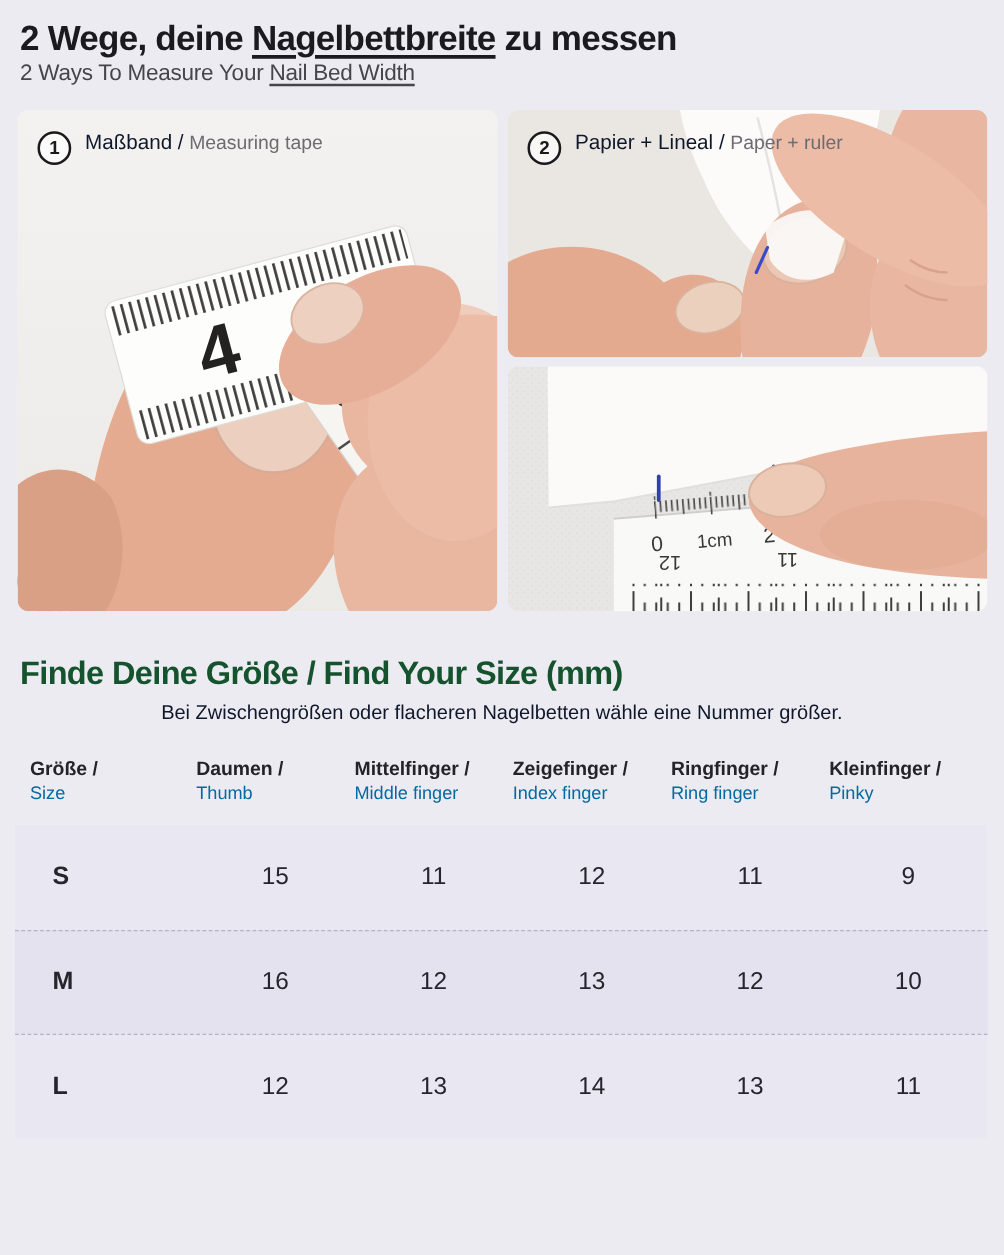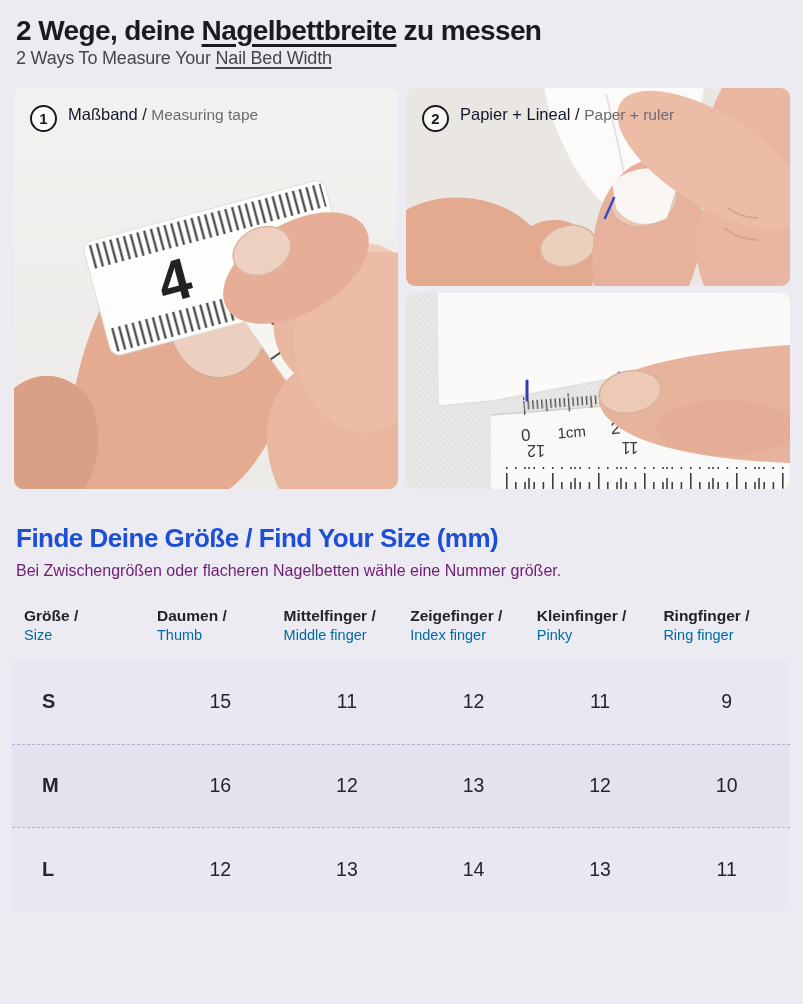--- a/index.html
+++ b/index.html
@@ -26,22 +26,22 @@
 
   .mlabel { position:absolute; top:16px; left:16px; display:flex; gap:11px; align-items:flex-start; }
   .mnum { width:27px; height:27px; border:2.5px solid #1a191d; border-radius:50%;
     background:rgba(255,255,255,0.65); color:#1a191d; font-size:15px; font-weight:700;
     display:flex; align-items:center; justify-content:center; flex:0 0 auto; margin-top:1px; }
   .mtxt .de { font-size:16.5px; font-weight:500; color:#0f172a; line-height:1.3; }
   .mtxt .en { font-size:15.5px; color:#6c6b72; line-height:1.3; }
 
   
   .size-hdr { padding:0 16px; margin-top:34px; }
-  .size-title { font-size:26px; font-weight:800; color:#1d4ed8; letter-spacing:-0.5px; }
-  .size-sub { margin-top:8px; font-size:16px; color:#701a75; }
+  .size-title { font-size:26px; font-weight:800; color:#14532d; letter-spacing:-0.5px; }
+  .size-sub { margin-top:8px; font-size:16px; color:#0f172a;text-align:center; }
 
   .thead { display:grid; grid-template-columns:145px repeat(5,1fr); margin:26px 13px 0 12px; }
   .th { text-align:left; }
   .th:first-child { text-align:left; padding-left:12px; }
   .th .de { display:block; font-size:15.5px; font-weight:700; color:#242329; line-height:1.25; }
   .th .en { display:block; font-size:14.5px; color:#0369a1; margin-top:2px; }
 
   .tbody { margin:17px 13px 0 12px; background:#e9e7f1; }
   .tr { display:grid; grid-template-columns:145px repeat(5,1fr); height:83.6px; align-items:center; }
   .tr + .tr { border-top:1px dashed #b3b0c9; }
@@ -227,26 +227,26 @@
       </div>
     <div class="th">
         <span class="de">Mittelfinger /</span>
         <span class="en">Middle finger</span>
       </div>
     <div class="th">
         <span class="de">Zeigefinger /</span>
         <span class="en">Index finger</span>
       </div>
     <div class="th">
+        <span class="de">Ringfinger /</span>
+        <span class="en">Ring finger</span>
+      </div>
+    <div class="th">
         <span class="de">Kleinfinger /</span>
         <span class="en">Pinky</span>
-      </div>
-    <div class="th">
-        <span class="de">Ringfinger /</span>
-        <span class="en">Ring finger</span>
       </div>
   </div>
 
   <div class="tbody">
     <div class="tr">
       <div class="td rowlabel">S</div>
       <div class="td">15</div>
       <div class="td">11</div>
       <div class="td">12</div>
       <div class="td">11</div>

